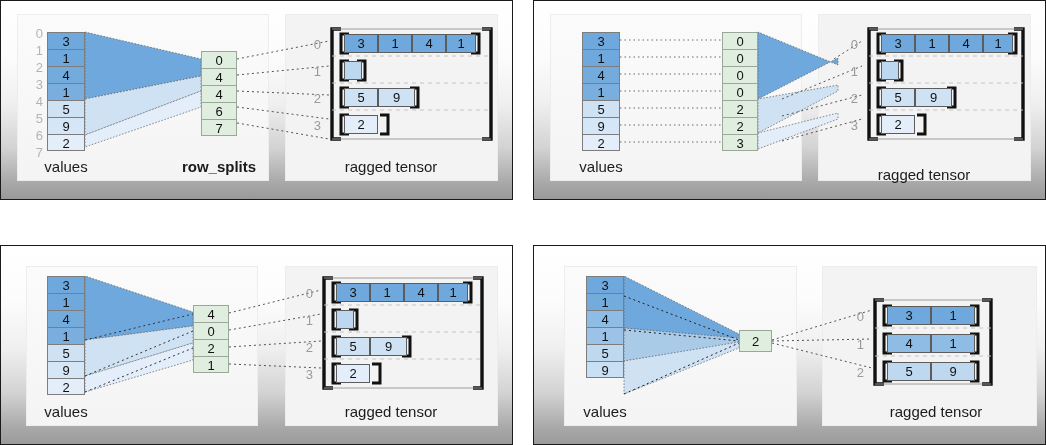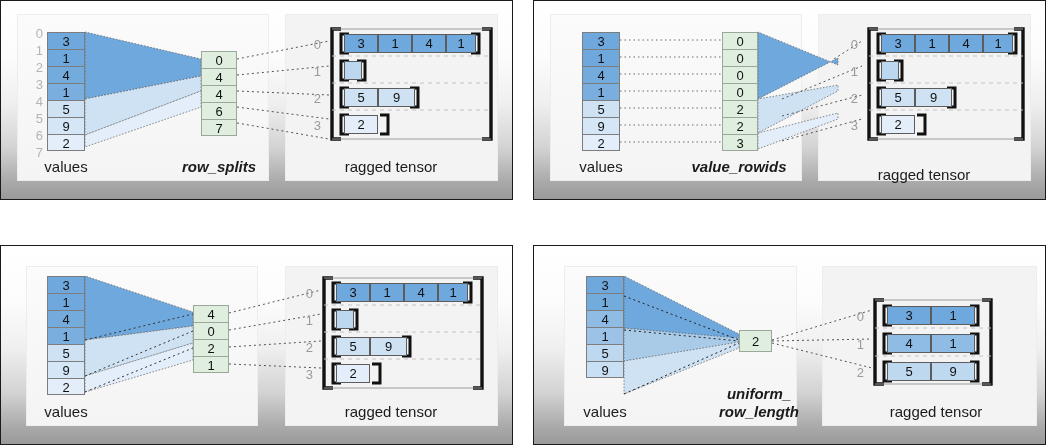--- a/index.html
+++ b/index.html
@@ -32,21 +32,21 @@
   }
   .box.left{background:linear-gradient(to bottom,#fbfbfb,#f4f4f4);}
   .box.right{background:#f3f3f3;}
 
   .caption{
     position:absolute;
     font-size:15px;color:#1b1b1b;
     text-align:center;white-space:nowrap;
     line-height:1.05;
   }
-  .caption.bold{font-weight:bold;font-style:italic;}
+  .caption.bold{font-weight:bold;}
 
   
   .valcol{position:absolute;}
   .cell{
     box-sizing:border-box;
     border:1px solid #7d7d7d;
     border-bottom:none;
     text-align:center;
     font-size:13px;color:#111;
     line-height:17px;height:17px;
@@ -222,21 +222,20 @@
         <div class="cell">0</div>
         <div class="cell">0</div>
         <div class="cell">0</div>
         <div class="cell">0</div>
         <div class="cell">2</div>
         <div class="cell">2</div>
         <div class="cell">3</div>
       </div>
 
       <div class="caption" style="left:24px;top:158px;width:86px;">values</div>
-      <div class="caption bold" style="left:130px;top:158px;width:150px;">value_rowids</div>
       <div class="caption" style="left:300px;top:166px;width:180px;">ragged tensor</div>
 
       <div class="tensor" style="left:332px;top:26px;width:165px;height:112px;">
         <svg width="165" height="116" style="position:absolute;left:0;top:0;">
           <path d="M12,2 L3,2 L3,112 L12,112" fill="none" stroke="#111" stroke-width="3.4"></path>
           <path d="M148,2 L157,2 L157,112 L148,112" fill="none" stroke="#111" stroke-width="3.4"></path>
           <line x1="3" y1="2" x2="157" y2="2" stroke="#9c9c9c" stroke-width="1"></line>
           <line x1="3" y1="112" x2="157" y2="112" stroke="#9c9c9c" stroke-width="1"></line>
           <g stroke="#c4c4c4" stroke-width="1" stroke-dasharray="4 4">
             <line x1="3" y1="29" x2="157" y2="29"></line>
@@ -376,22 +375,20 @@
         <div class="cell" style="background:#74abdd;">1</div>
         <div class="cell" style="background:#8fbce4;">4</div>
         <div class="cell" style="background:#9cc3e7;">1</div>
         <div class="cell" style="background:#bed8f0;">5</div>
         <div class="cell" style="background:#c9dff4;">9</div>
       </div>
 
       <div class="greenbox" style="left:205px;top:84px;width:33px;">2</div>
 
       <div class="caption" style="left:28px;top:158px;width:86px;">values</div>
-      <div class="caption bold" style="left:150px;top:140px;width:150px;">uniform_</div>
-      <div class="caption bold" style="left:150px;top:158px;width:150px;">row_length</div>
       <div class="caption" style="left:312px;top:158px;width:180px;">ragged tensor</div>
 
       <div class="tensor" style="left:338px;top:52px;width:140px;height:90px;">
         <svg width="140" height="92" style="position:absolute;left:0;top:0;">
           <path d="M12,2 L3,2 L3,86 L12,86" fill="none" stroke="#111" stroke-width="3.4"></path>
           <path d="M110,2 L119,2 L119,86 L110,86" fill="none" stroke="#111" stroke-width="3.4"></path>
           <line x1="3" y1="2" x2="119" y2="2" stroke="#9c9c9c" stroke-width="1"></line>
           <line x1="3" y1="86" x2="119" y2="86" stroke="#9c9c9c" stroke-width="1"></line>
           <g stroke="#c4c4c4" stroke-width="1" stroke-dasharray="4 4">
             <line x1="3" y1="30" x2="119" y2="30"></line>

